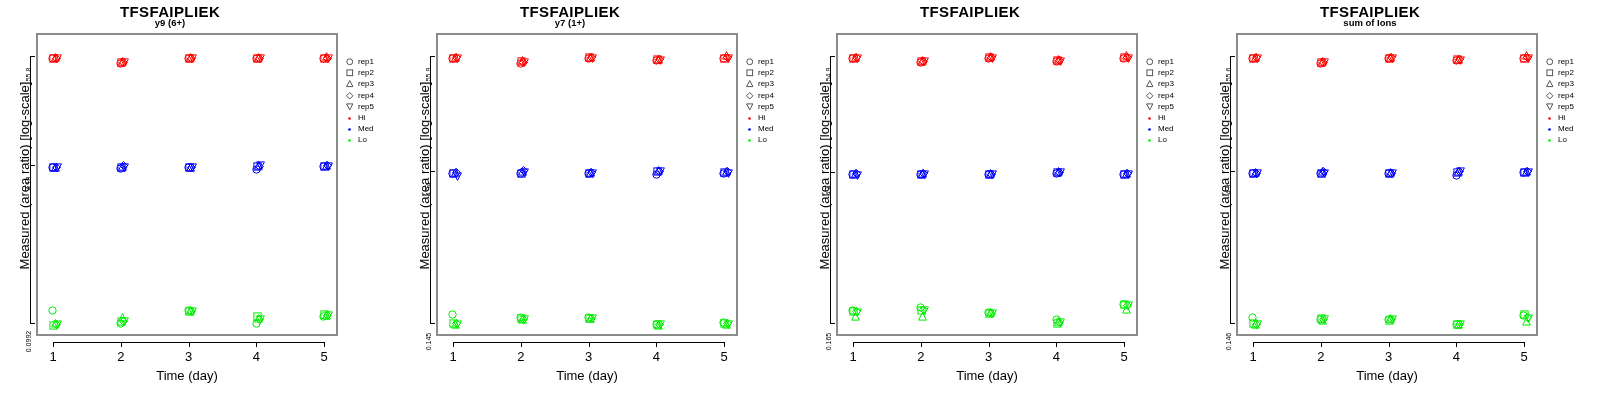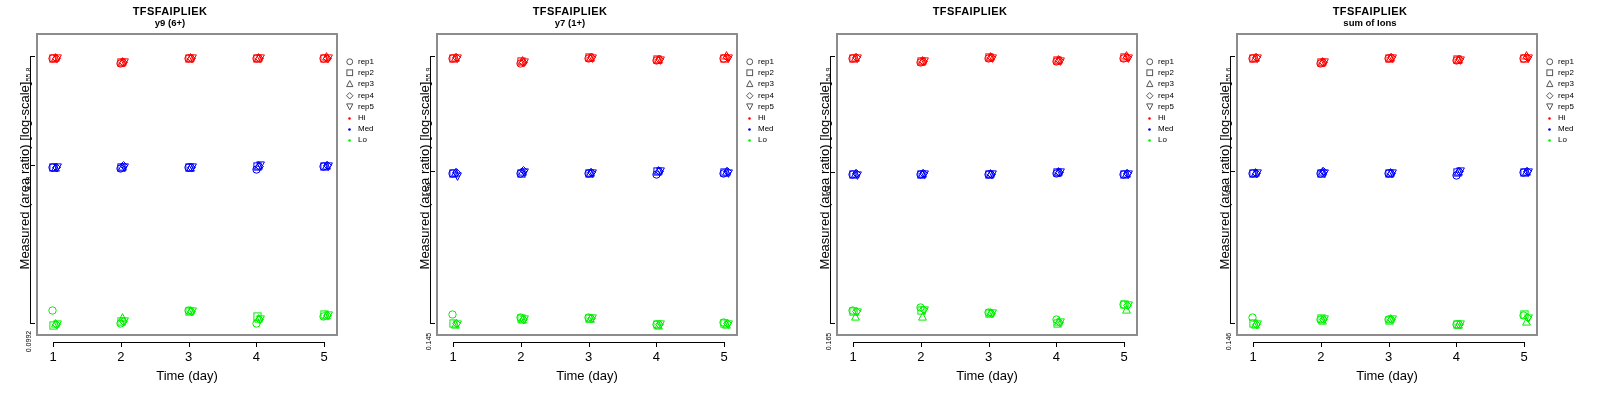--- a/index.html
+++ b/index.html
@@ -25,21 +25,21 @@
     width: 400px;
     height: 400px;
     flex: 0 0 400px;
   }
   .panel-title {
     position: absolute;
     top: 6px;
     left: 0;
     width: 340px;
     text-align: center;
-    font-size: 11px;
+    font-size: 15px;
     font-weight: bold;
     color: #000;
     letter-spacing: 0.4px;
     line-height: 11px;
   }
   .panel-subtitle {
     position: absolute;
     top: 17px;
     left: 0;
     width: 340px;

